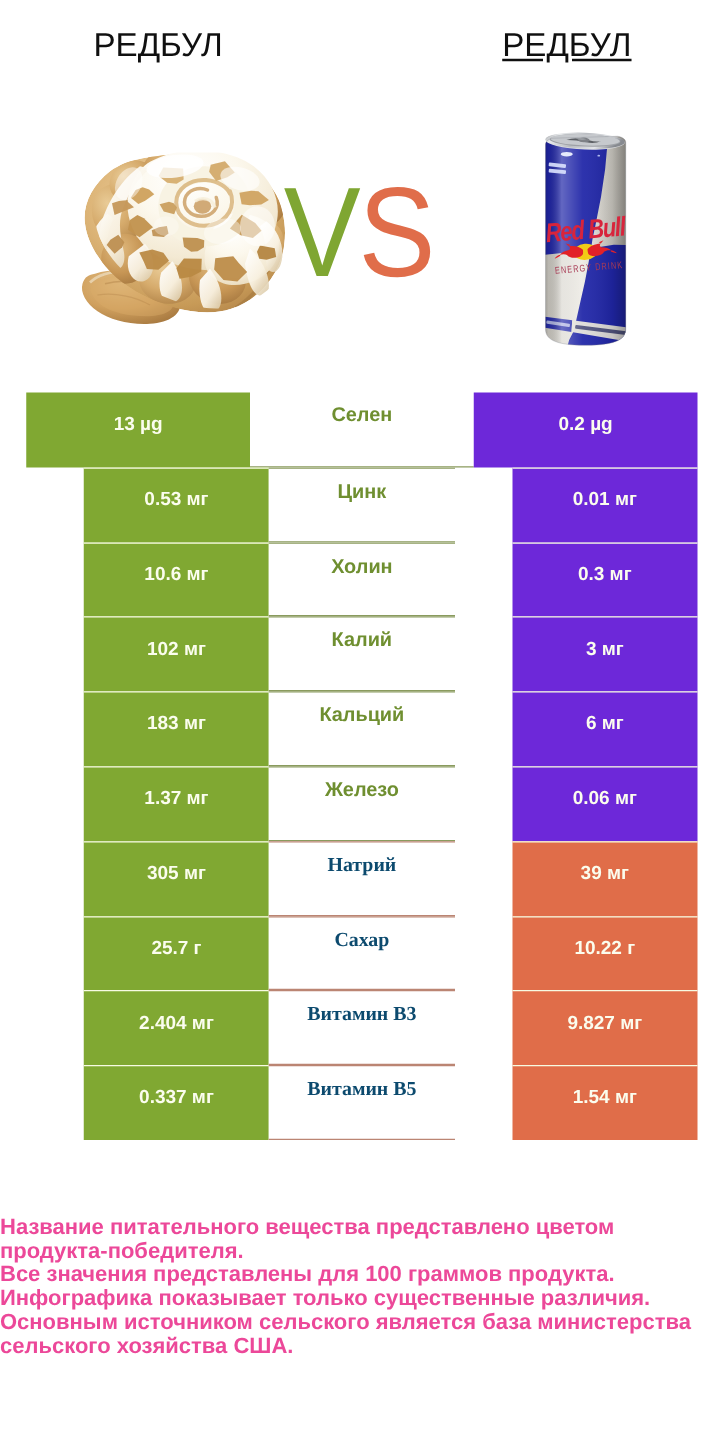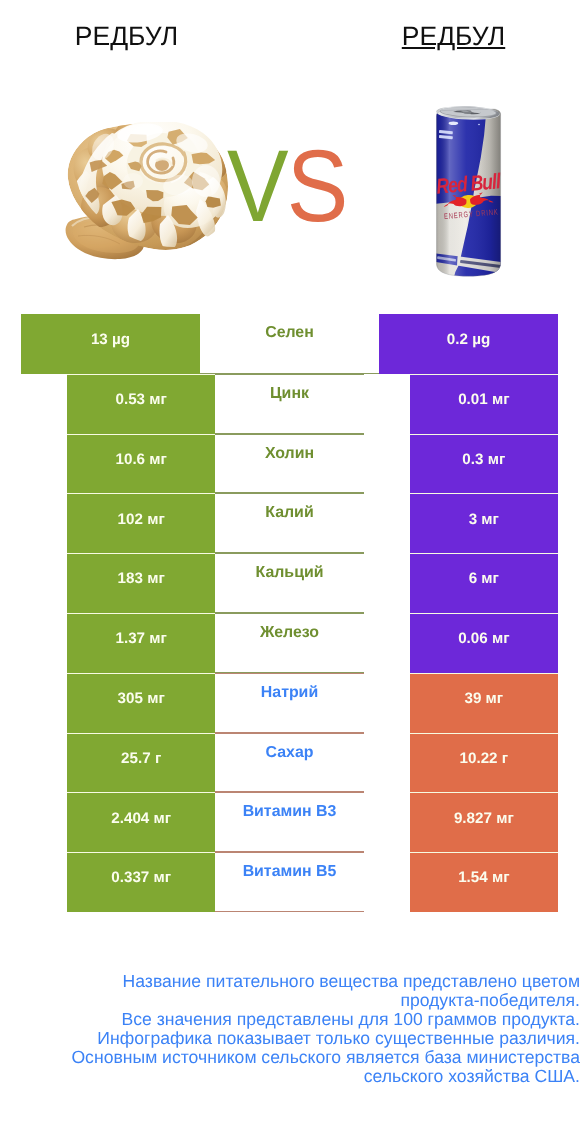--- a/index.html
+++ b/index.html
@@ -30,27 +30,27 @@
   .row{display:flex;height:59.8px;}
   .cell{box-sizing:border-box;width:179px;display:flex;align-items:center;justify-content:center;}
   .cell-left,.cell-right{font-size:15.2px;font-weight:700;color:#fbfdee;line-height:1;
                          padding-bottom:9px;}
   .cell-mid{font-size:15.9px;font-weight:700;background:#ffffff;line-height:1;padding-bottom:20px;}
   .row.win-left .cell-left{background:#80a832;text-align:center;}
   .row.win-left .cell-right{background:#6d28d9;}
   .row.win-right .cell-left{background:#80a832;}
   .row.win-right .cell-right{background:#e06d49;}
   .row.win-left .cell-mid{color:#6f8f30;border-top:1px solid #8a9b5e;border-bottom:1px solid #8a9b5e;}
-  .row.win-right .cell-mid{color:#3b82f6;border-top:1px solid #bb8573;border-bottom:1px solid #bb8573;}
+  .row.win-right .cell-mid{color:#0c4a6e;border-top:1px solid #bb8573;border-bottom:1px solid #bb8573;font-family:Liberation Serif, serif;}
   .row + .row .cell-left,.row + .row .cell-right{border-top:1.5px solid #f7fbe2;margin-left:46px;}
   .row:first-child .cell-mid{border-top:none;}
 
   
-  .footer{position:absolute;left:0;top:972px;width:580px;text-align:right;
-          font-size:17.6px;line-height:19.1px;color:#3b82f6;font-weight:400;}
+  .footer{position:absolute;left:0;top:972px;width:580px;text-align:left;
+          font-size:17.6px;line-height:19.1px;color:#ec4899;font-weight:700;}
 </style>
 </head>
 <body>
 
 <div class="page">
 
   <div class="title title-left">РЕДБУЛ</div>
   <div class="title title-right">РЕДБУЛ</div>
 
   <div class="hero">

